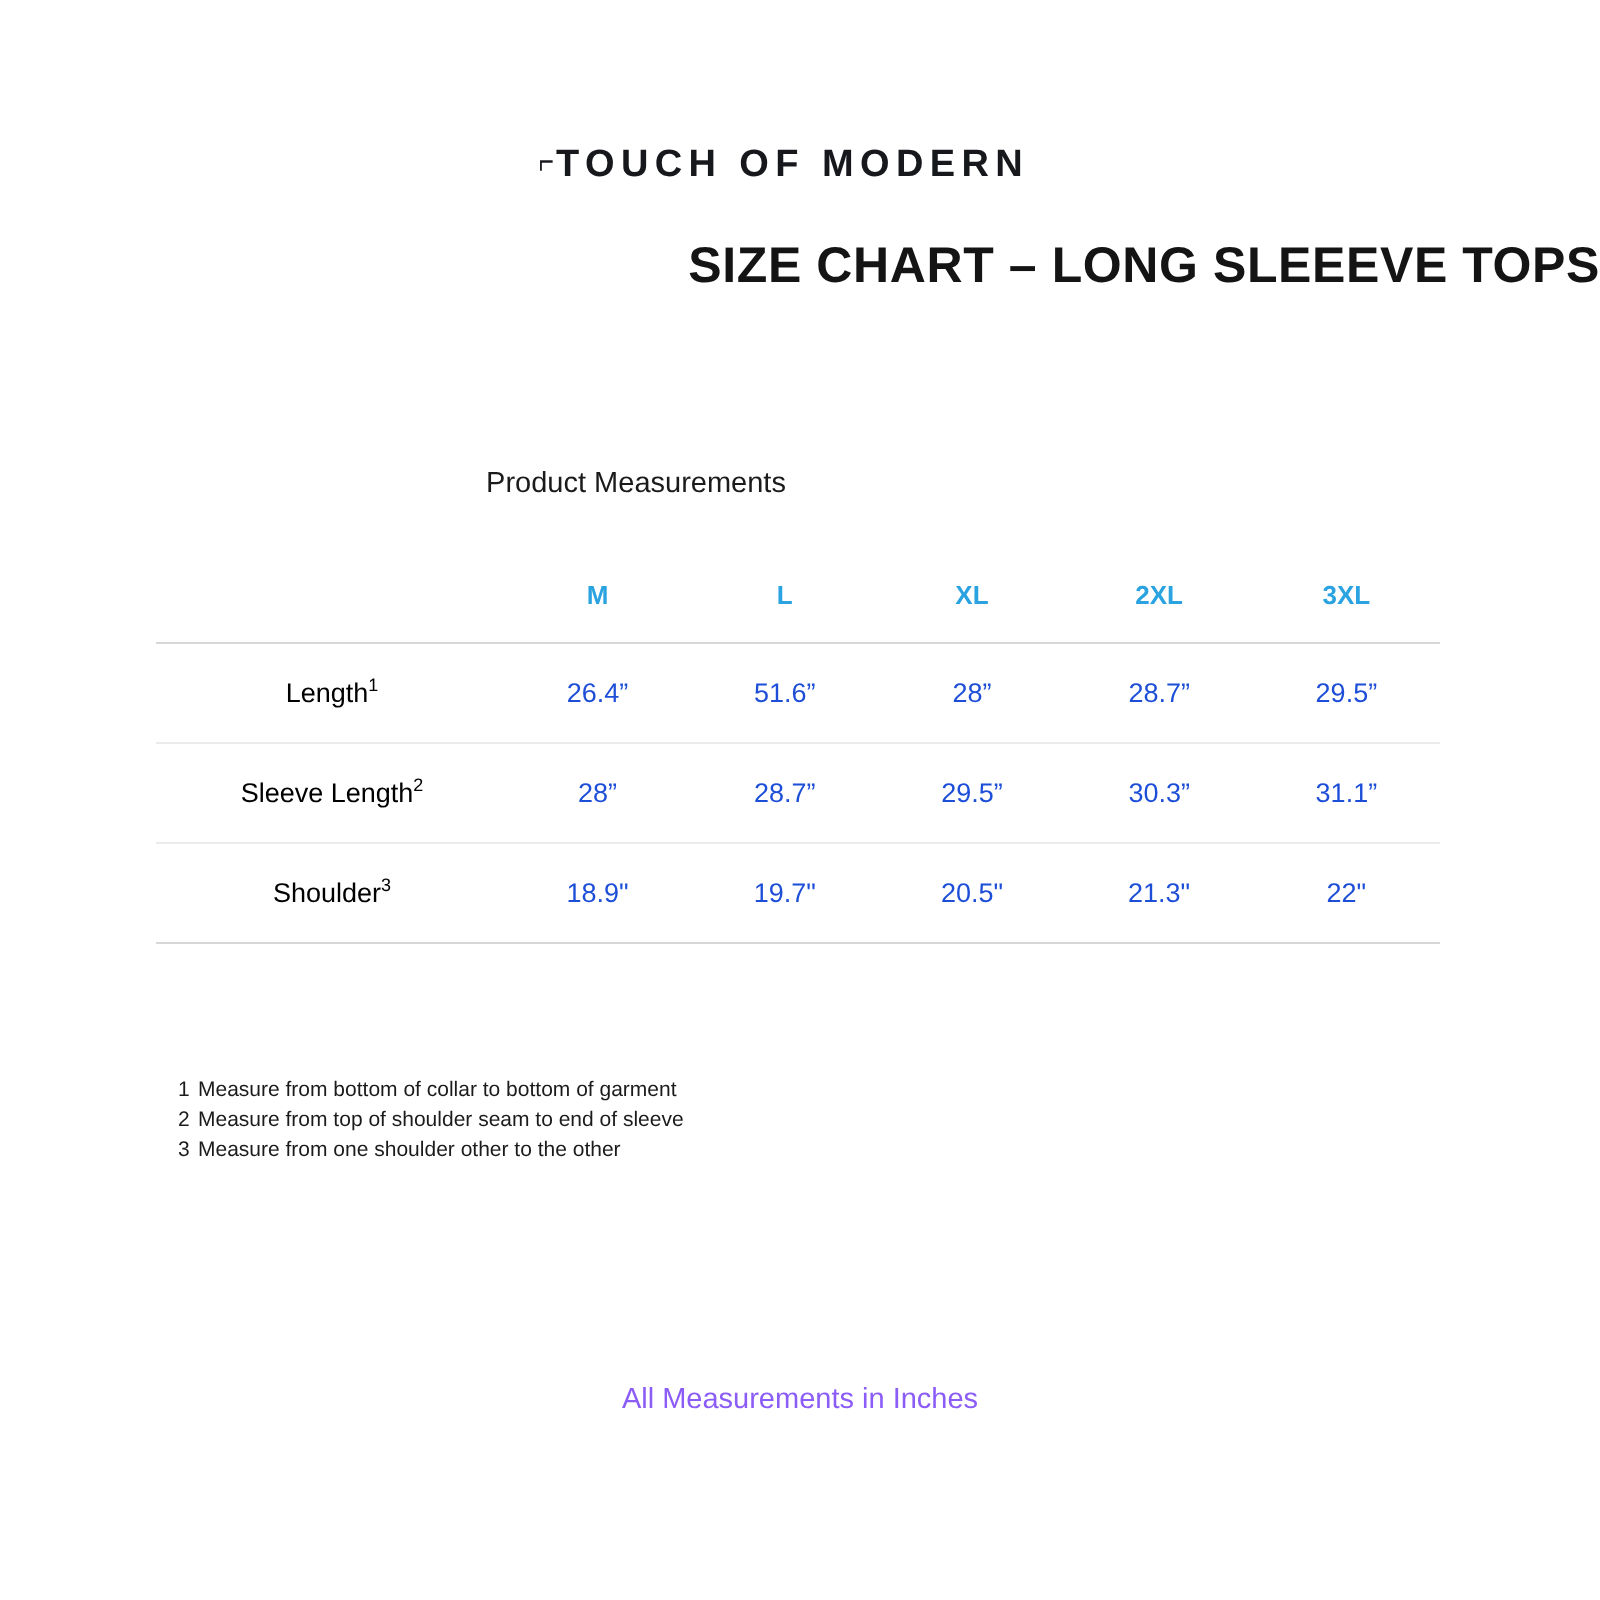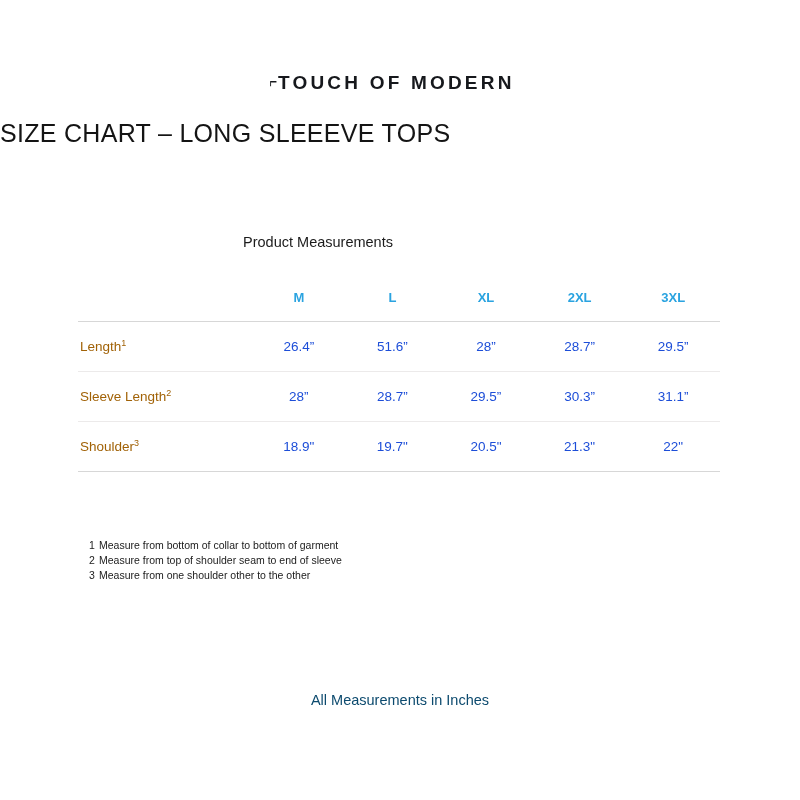--- a/index.html
+++ b/index.html
@@ -45,23 +45,23 @@
     letter-spacing: 0;
     transform: scaleY(1.45);
   }
 
   
   .doc-title {
     position: absolute;
     top: 119px;
     left: 0;
     width: 800px;
-    text-align: left;
+    text-align: right;
     font-size: 25px;
-    font-weight: 400;
+    font-weight: 700;
     letter-spacing: 0.3px;
     color: #141414;
   }
 
   
   .section-heading {
     position: absolute;
     top: 234px;
     left: 0;
     width: 636px;
@@ -94,24 +94,24 @@
     text-align: center;
     border-bottom: 1px solid #d7d7d7;
     vertical-align: bottom;
   }
   table.size-chart thead th.label-head {
     border-bottom: 1px solid #d7d7d7;
   }
   table.size-chart tbody th {
     font-size: 13.5px;
     font-weight: 400;
-    text-align: left;
+    text-align: center;
     padding: 0 0 0 2px;
     height: 47px;
-    color: #a16207;
+    color: #000000;
     border-bottom: 1px solid #eceaea;
     white-space: nowrap;
   }
   table.size-chart tbody td {
     font-size: 13.5px;
     font-weight: 400;
     text-align: center;
     height: 47px;
     color: #1d4ed8;
     border-bottom: 1px solid #eceaea;
@@ -145,21 +145,21 @@
   }
 
   
   .footer-note {
     position: absolute;
     top: 692px;
     left: 0;
     width: 800px;
     text-align: center;
     font-size: 14.5px;
-    color: #0c4a6e;
+    color: #8b5cf6;
   }
 </style>
 </head>
 <body>
 
 <div class="page">
 
   <div class="brand">
     <span class="tick">⌐</span><span>TOUCH OF MODERN</span>
   </div>

